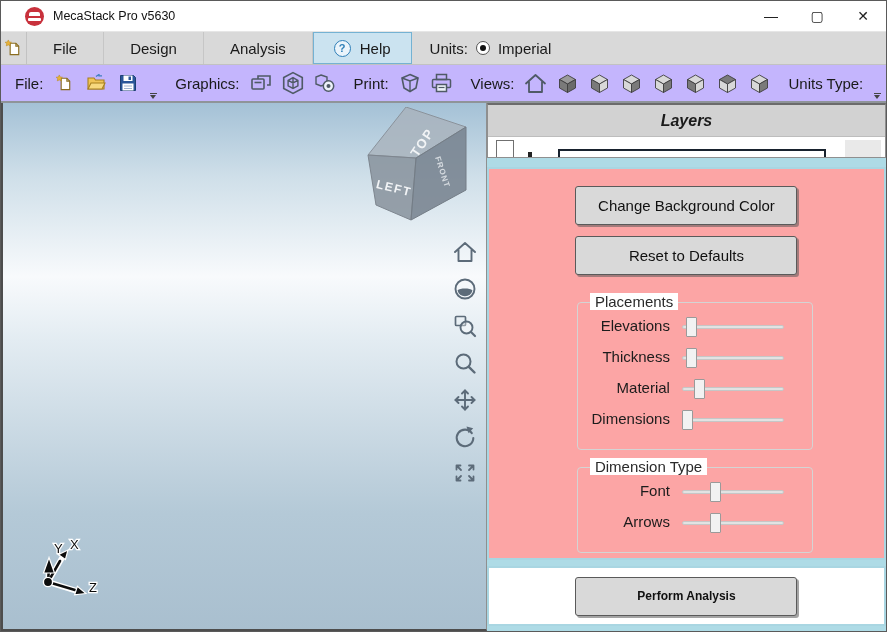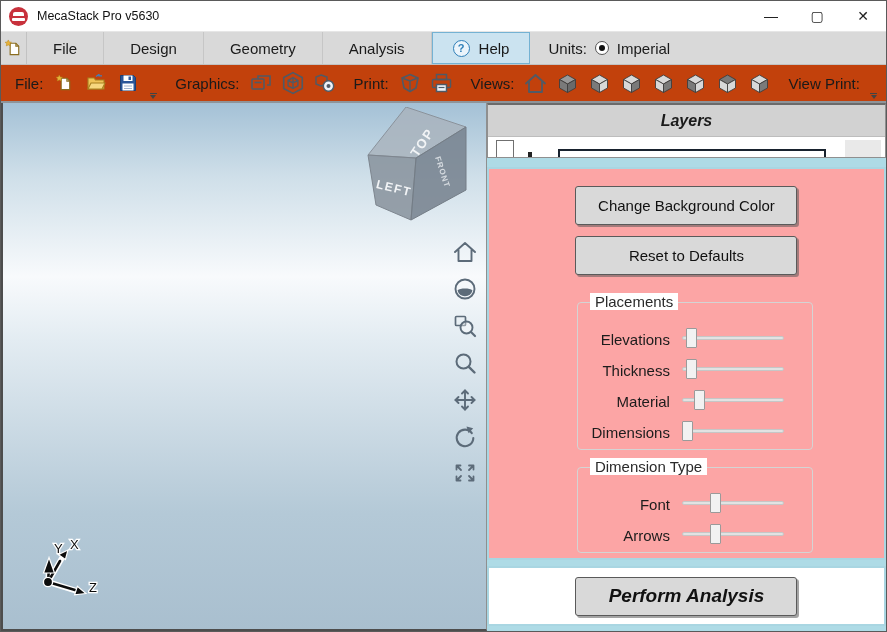--- a/index.html
+++ b/index.html
@@ -8,38 +8,38 @@
     font-family:"Liberation Sans", sans-serif;
     width:887px; height:632px;
     border:1px solid #5a5a5a;
     background:#fff;
     overflow:hidden;
     position:relative;
     font-size:14px;
     color:#1a1a1a;
   }
   
-  .titlebar { height:31px; background:#fff; display:flex; align-items:center; padding:0 0 0 8px; border-bottom:1px solid #e6e6e6; }
+  .titlebar { height:31px; background:#fff; display:flex; align-items:center; padding:0 0 0 24px; border-bottom:1px solid #e6e6e6; }
   .app-icon { width:19px; height:19px; border-radius:50%; background:#c8313c; position:relative; flex:0 0 auto; }
   .app-icon::before { content:""; position:absolute; left:4px; top:5px; width:11px; height:4px; background:#fff; border-radius:2px 2px 0 0; }
   .app-icon::after { content:""; position:absolute; left:3px; top:11px; width:13px; height:3px; background:#fff; border-radius:1px; }
   .title-text { font-size:12.5px; margin-left:9px; color:#111; }
   .win-controls { margin-left:auto; display:flex; height:100%; }
   .win-btn { width:46px; height:100%; display:flex; align-items:center; justify-content:center; font-size:14px; color:#222; cursor:default; }
   
   .menubar { height:33px; background:#d9d9d9; display:flex; align-items:stretch; border-bottom:1px solid #c2c2c2; }
   .quicknew { width:26px; display:flex; align-items:center; justify-content:center; border-right:1px solid #c2c2c2; }
   .menu-tab { padding:4px 26px; display:flex; align-items:center; font-size:15px; color:#1a1a1a; border-right:1px solid #c6c6c6; white-space:nowrap; }
   .menu-tab.active { background:#cbe3f0; border:1px solid #74b2d3; padding:0 20px; display:flex; gap:9px; }
   .help-q { width:17px; height:17px; border-radius:50%; border:1.5px solid #2e7fb8; color:#2e7fb8; font-size:11px; font-weight:bold; display:flex; align-items:center; justify-content:center; background:#eaf4fb; }
   .units-group { display:flex; align-items:center; margin-left:18px; gap:8px; font-size:15px; white-space:nowrap; }
   .radio { width:14px; height:14px; border-radius:50%; border:1px solid #555; background:#fff; position:relative; flex:0 0 auto; }
   .radio.checked::after { content:""; position:absolute; left:3px; top:3px; width:6px; height:6px; border-radius:50%; background:#111; }
   
-  .toolbar { height:38px; background:#c2410c; display:flex; align-items:center; padding:0 6px; border-bottom:2px solid #8f9499; }
+  .toolbar { height:38px; background:#c4b5fd; display:flex; align-items:center; padding:0 6px; border-bottom:2px solid #8f9499; }
   .tb-group { display:flex; align-items:center; gap:6px; padding:0 8px; height:100%; }
   .tb-sep { width:1px; height:26px; background:#c3c9d2; }
   .tb-label { font-size:15px; color:#1a1a1a; margin-right:2px; white-space:nowrap; }
   .tb-icon { width:26px; height:26px; display:flex; align-items:center; justify-content:center; }
   .tb-overflow { width:12px; height:22px; align-self:flex-end; margin-bottom:2px; display:flex; flex-direction:column; align-items:center; justify-content:flex-end; }
   .tb-overflow i { display:block; width:7px; border-top:1.5px solid #444; margin-bottom:1px; }
   .tb-overflow b { width:0; height:0; border-left:3.5px solid transparent; border-right:3.5px solid transparent; border-top:4px solid #444; }
   
   .main { display:flex; height:528px; }
   .viewport {
@@ -63,28 +63,28 @@
   .layer-scrollbit { position:absolute; right:4px; top:3px; width:36px; height:17px; background:#e9e9e9; }
   .teal-band { background:#aedbe6; flex:0 0 auto; }
   .settings-panel { flex:1 1 auto; background:#fca5a5; border:2px solid #a9d6e2; overflow:hidden; }
   .analysis-panel { flex:0 0 60px; background:#fff; border:2px solid #a9d6e2; display:flex; align-items:center; justify-content:center; }
   .btn {
     display:block; width:222px; height:39px; margin:0 auto;
     background:#d9d9d9; border:1px solid #5a5a5a; border-radius:3px;
     font-family:"Liberation Sans",sans-serif; font-size:15px; color:#111;
     box-shadow:2px 2px 0 rgba(90,90,90,0.55);
   }
-  .btn.bold { font-weight:bold; font-size:19px;font-style:italic; }
+  .btn.bold { font-weight:bold; font-size:12px; }
   .btn-bgcolor { margin-top:17px; }
   .btn-reset { margin-top:11px; }
   .groupbox { width:236px; margin:0 auto 0 88px; border:1px solid #d4d4d4; border-radius:4px; position:relative; padding:14px 0 8px 0; }
   .groupbox.first { margin-top:27px; }
   .groupbox.second { margin-top:17px; }
   .group-title { position:absolute; top:-10px; left:12px; background:#fff; padding:0 5px; font-size:15px; color:#2a2a2a; }
-  .slider-row { display:flex; align-items:flex-end; height:31px; }
+  .slider-row { display:flex; align-items:flex-start; height:31px; }
   .slider-label { width:104px; text-align:right; padding-right:12px; font-size:15px; color:#1c1c1c; white-space:nowrap; }
   .slider { position:relative; width:102px; height:20px; }
   .slider .track { position:absolute; left:0; right:0; top:8px; height:4px; background:#e2e2e2; border:1px solid #c6c6c6; border-radius:2px; }
   .slider .thumb { position:absolute; top:0; width:11px; height:20px; background:#f2f2f2; border:1px solid #9a9a9a; border-radius:1px; }
 </style>
 </head>
 <body>
 
 <div class="titlebar">
   <div class="app-icon"></div>
@@ -105,23 +105,20 @@
       </svg>
     </div>
   <div id="menu-tabs" style="display:flex; align-items:stretch;">
       <div class="menu-tab">
         <span>File</span>
       </div>
       <div class="menu-tab">
         <span>Design</span>
       </div>
       <div class="menu-tab">
-        <span>Geometry</span>
-      </div>
-      <div class="menu-tab">
         <span>Analysis</span>
       </div>
       <div class="menu-tab active">
         <span class="help-q">?</span>
         <span>Help</span>
       </div>
     </div>
   <div class="units-group">
     <span>Units:</span>
     <span id="units-options" style="display:flex; align-items:center; gap:8px;">
@@ -258,21 +255,21 @@
       <span class="tb-icon">
         <svg width="23" height="21" viewBox="0 0 22 21">
           <polygon points="11,2 19,6.5 11,11 3,6.5" fill="#d8d8d8" stroke="#3e3e3e" stroke-width="0.9"></polygon>
           <polygon points="3,6.5 11,11 11,19.5 3,15" fill="#d8d8d8" stroke="#3e3e3e" stroke-width="0.9"></polygon>
           <polygon points="11,11 19,6.5 19,15 11,19.5" fill="#7a7a7a" stroke="#3e3e3e" stroke-width="0.9"></polygon>
         </svg>
       </span>
     </div>
     <div class="tb-sep"></div>
     <div class="tb-group">
-      <span class="tb-label">View Print:</span>
+      <span class="tb-label">Units Type:</span>
       <span class="tb-overflow">
         <i></i>
         <b></b>
       </span>
     </div>
   </div>
 
 <div class="main">
 
   <div class="viewport">

